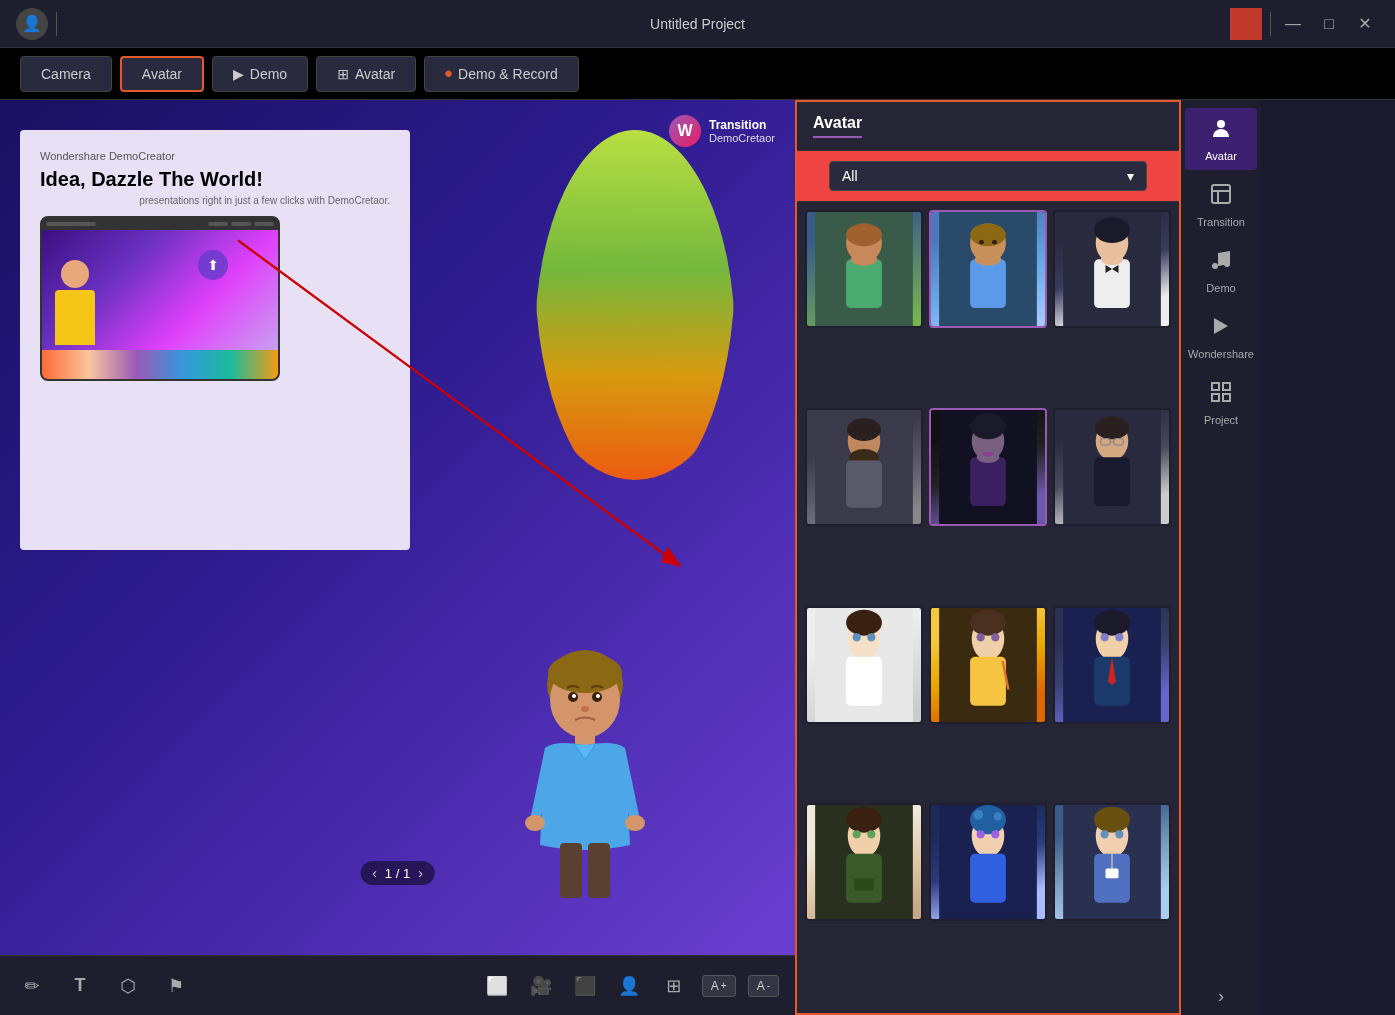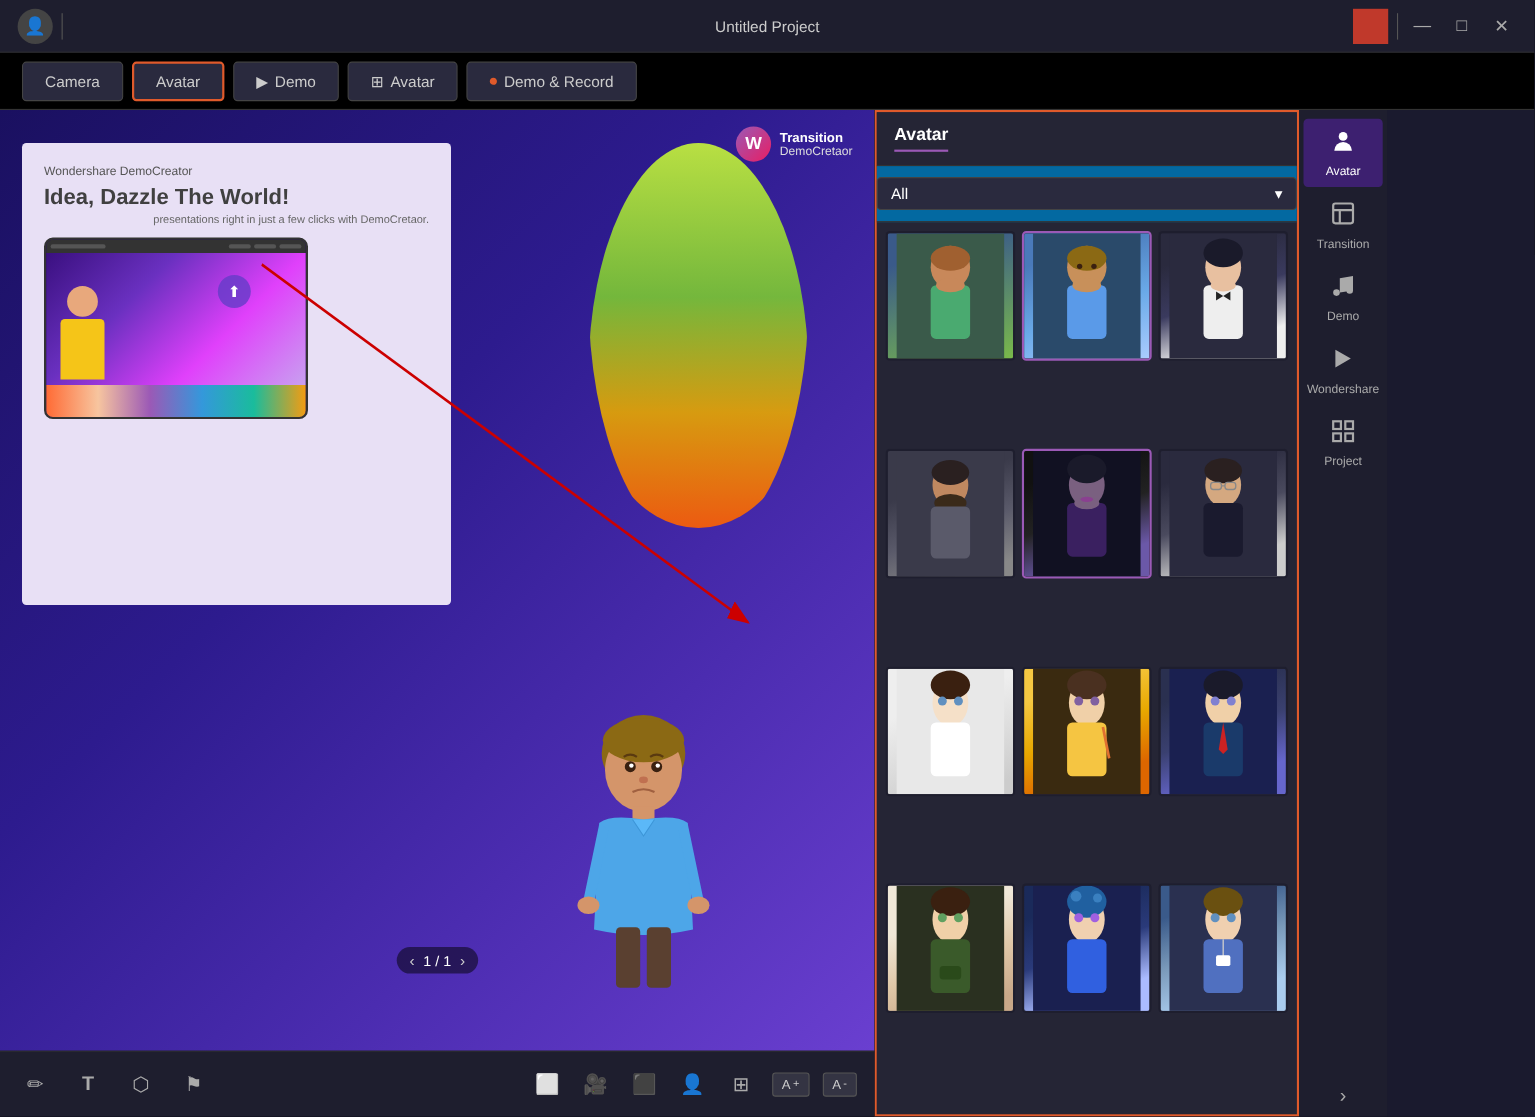--- a/index.html
+++ b/index.html
@@ -277,25 +277,25 @@
     }
     .avatar-panel-title {
       font-size: 16px;
       font-weight: 600;
       color: #fff;
       border-bottom: 2px solid #9b59b6;
       display: inline-block;
       padding-bottom: 4px;
     }
     .avatar-filter {
-      padding: 10px 0;
+      padding: 10px 32px;
       display: flex;
       align-items: flex-start;
       justify-content: space-between;
-      background: #0369a1;
+      background: #ef4444;
       border-bottom: 1px solid #333;
     }
     .filter-select {
       background: #2a2a3e;
       border: 1px solid #444;
       color: #fff;
       padding: 6px 12px;
       font-size: 14px;
       border-radius: 4px;
       cursor: pointer;
@@ -444,21 +444,21 @@
       <div class="ws-logo">
         <div class="ws-logo-icon">W</div>
         <div style="display:flex;flex-direction:column;">
           <span style="font-size:12px;font-weight:600;color:#fff;">Transition</span>
           <span style="font-size:11px;color:#ddd;">DemoCretaor</span>
         </div>
       </div>
 
       <div class="slide-overlay">
         <div style="font-size:11px;color:#555;margin-bottom:6px;">Wondershare DemoCreator</div>
-        <div style="font-size:20px;font-weight:900;color:#404040;margin-bottom:4px;">Idea, Dazzle The World!</div>
+        <div style="font-size:20px;font-weight:900;color:#000000;margin-bottom:4px;">Idea, Dazzle The World!</div>
         <div style="font-size:10px;color:#666;margin-bottom:10px;text-align:right;">presentations right in just a few clicks with DemoCretaor.</div>
 
         <div style="position:relative;width:240px;height:165px;background:#2a1060;border-radius:8px;overflow:hidden;border:2px solid #333;">
 
           <div style="height:12px;background:#333;display:flex;align-items:center;padding:0 4px;gap:3px;">
             <div style="width:50px;height:4px;background:#555;border-radius:2px;"></div>
             <div style="width:20px;height:4px;background:#555;border-radius:2px;margin-left:auto;"></div>
             <div style="width:20px;height:4px;background:#555;border-radius:2px;"></div>
             <div style="width:20px;height:4px;background:#555;border-radius:2px;"></div>
           </div>

